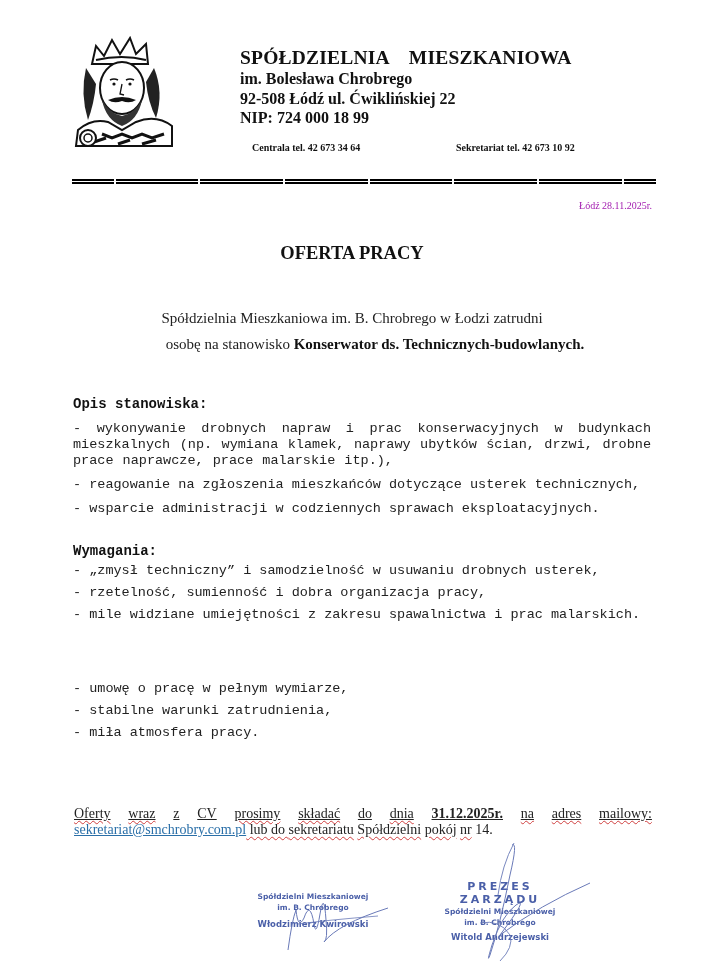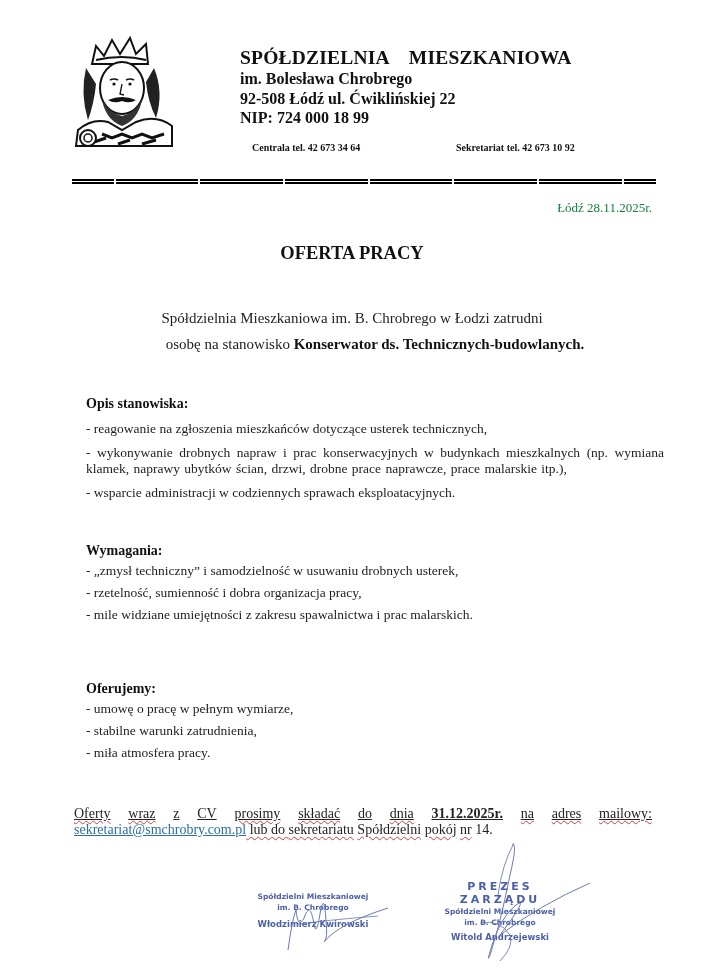--- a/index.html
+++ b/index.html
@@ -66,22 +66,22 @@
       top: -2px;
       width: 2px;
       height: 5px;
       background: #fff;
     }
 
     
     .date {
       right: 52px;
       top: 200px;
-      font-size: 13px;
-      color: #15803d;
+      font-size: 10px;
+      color: #a21caf;
     }
     .offer-title {
       left: 0;
       width: 704px;
       top: 243px;
       text-align: center;
       font-size: 18.5px;
       font-weight: bold;
       color: #111;
     }
@@ -90,24 +90,25 @@
       width: 704px;
       text-align: center;
       font-size: 15px;
       color: #222;
     }
     .intro-1 { top: 310px; }
     .intro-2 { top: 336px; margin-left: 23px; }
     .intro-2 b { color: #111; }
 
     .section {
-      left: 86px;
+      left: 73px;
       width: 578px;
       font-size: 13.5px;
       color: #222;
+      font-family: Liberation Mono, monospace;
     }
     .section-heading {
       font-weight: bold;
       font-size: 14px;
       color: #111;
       margin-bottom: 9px;
     }
     .item {
       line-height: 16px;
       margin-bottom: 8px;
@@ -223,34 +224,33 @@
 
 <div class="abs date">Łódź 28.11.2025r.</div>
 
 <div class="abs offer-title">OFERTA PRACY</div>
 
 <div class="abs intro intro-1">Spółdzielnia Mieszkaniowa im. B. Chrobrego w Łodzi zatrudni</div>
 <div class="abs intro intro-2"><span>osobę na stanowisko </span><b>Konserwator ds. Technicznych-budowlanych.</b></div>
 
 <div class="abs section sec-opis">
   <div class="section-heading">Opis stanowiska:</div>
+  <div class="item justify">- wykonywanie drobnych napraw i prac konserwacyjnych w budynkach mieszkalnych (np. wymiana klamek, naprawy ubytków ścian, drzwi, drobne prace naprawcze, prace malarskie itp.),</div>
   <div class="item">- reagowanie na zgłoszenia mieszkańców dotyczące usterek technicznych,</div>
-  <div class="item justify">- wykonywanie drobnych napraw i prac konserwacyjnych w budynkach mieszkalnych (np. wymiana klamek, naprawy ubytków ścian, drzwi, drobne prace naprawcze, prace malarskie itp.),</div>
   <div class="item">- wsparcie administracji w codziennych sprawach eksploatacyjnych.</div>
 </div>
 
 <div class="abs section sec-wym">
   <div class="section-heading" style="margin-bottom:4px">Wymagania:</div>
   <div class="item tight">- „zmysł techniczny” i samodzielność w usuwaniu drobnych usterek,</div>
   <div class="item tight">- rzetelność, sumienność i dobra organizacja pracy,</div>
   <div class="item tight">- mile widziane umiejętności z zakresu spawalnictwa i prac malarskich.</div>
 </div>
 
 <div class="abs section sec-ofe">
-  <div class="section-heading" style="margin-bottom:4px">Oferujemy:</div>
   <div class="item tight">- umowę o pracę w pełnym wymiarze,</div>
   <div class="item tight">- stabilne warunki zatrudnienia,</div>
   <div class="item tight">- miła atmosfera pracy.</div>
 </div>
 
 <div class="abs closing">
   <div class="closing-line1">
     <span class="sp">Oferty</span>
     <span class="sp">wraz</span>
     <span>z</span>

